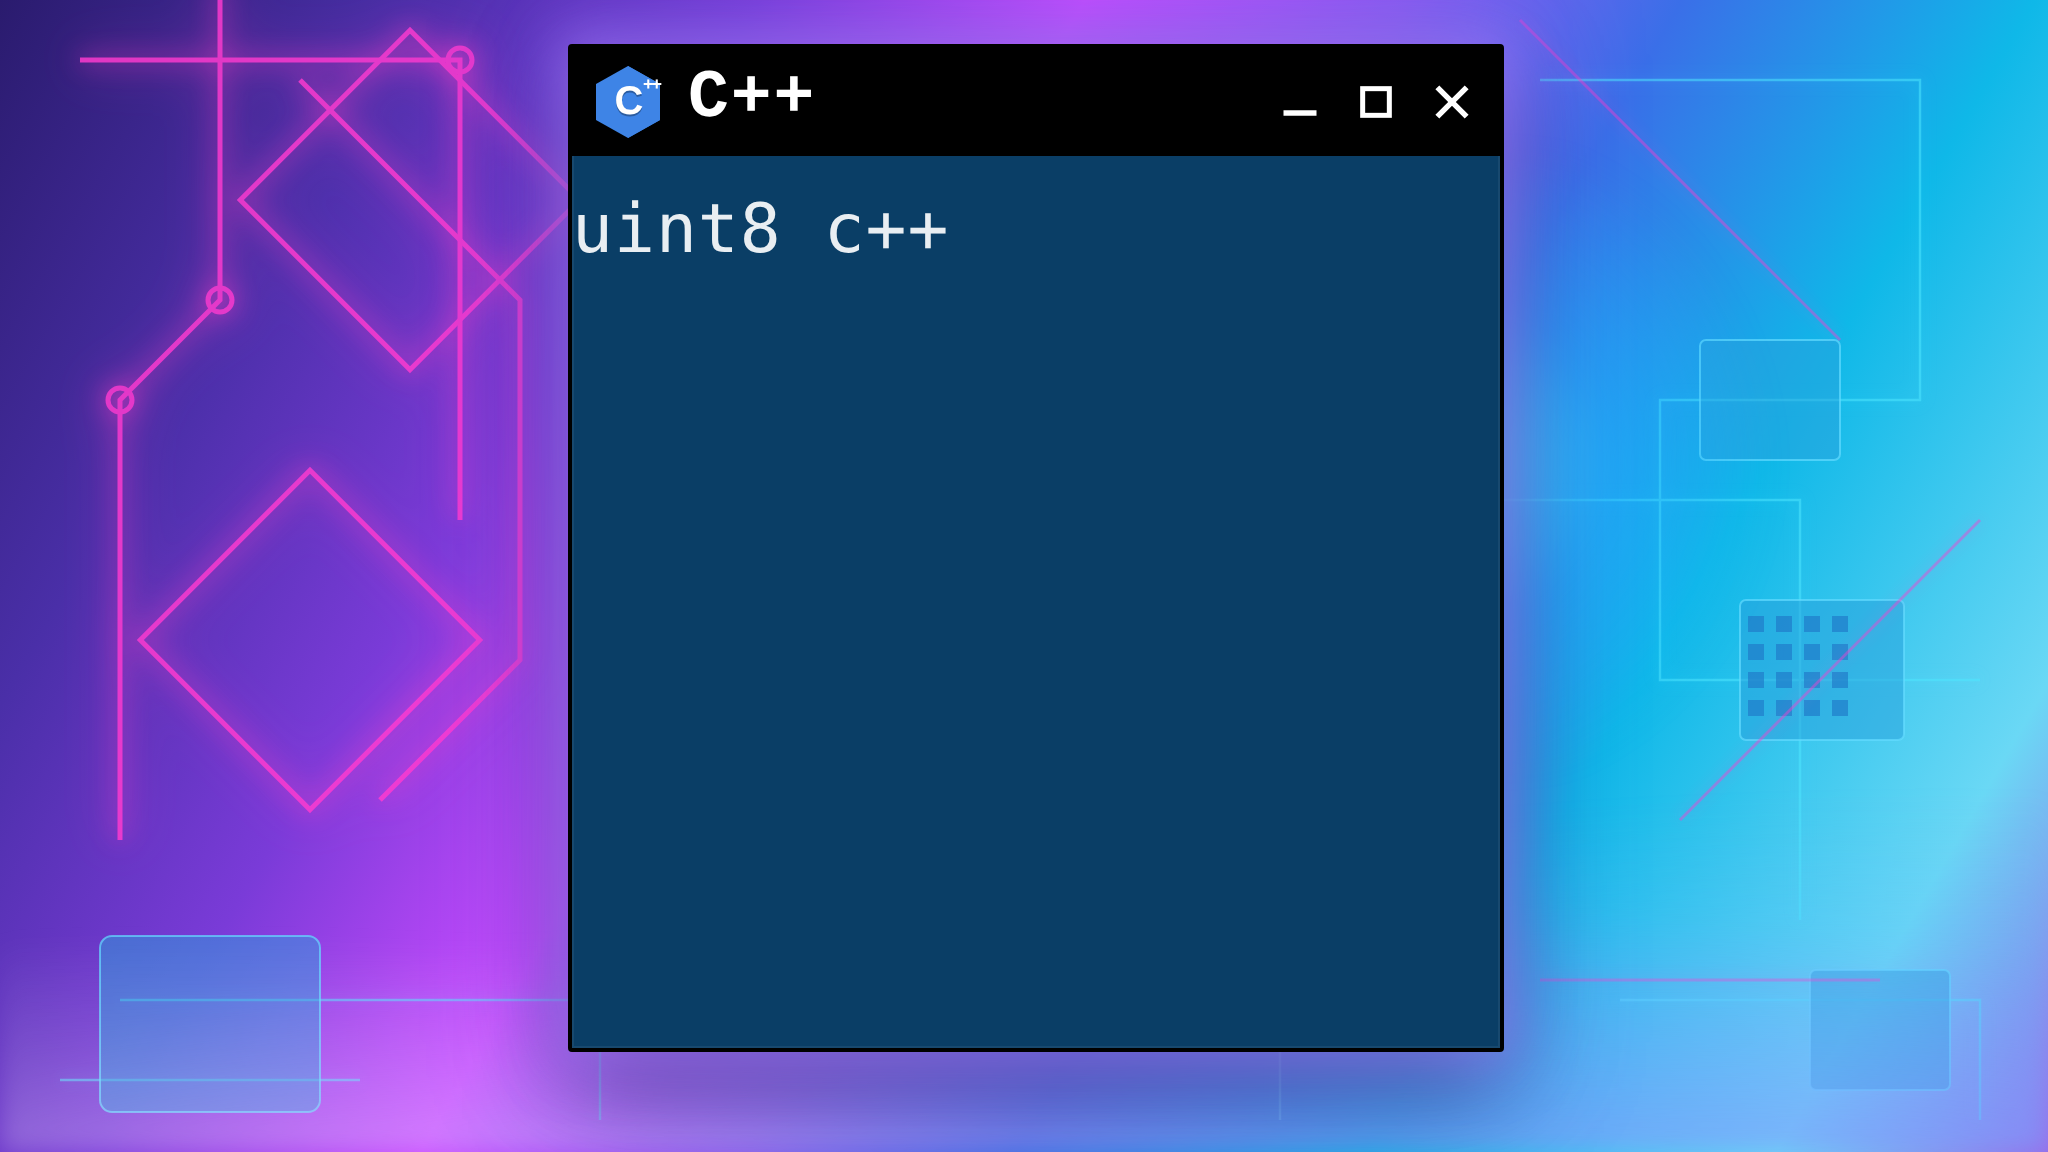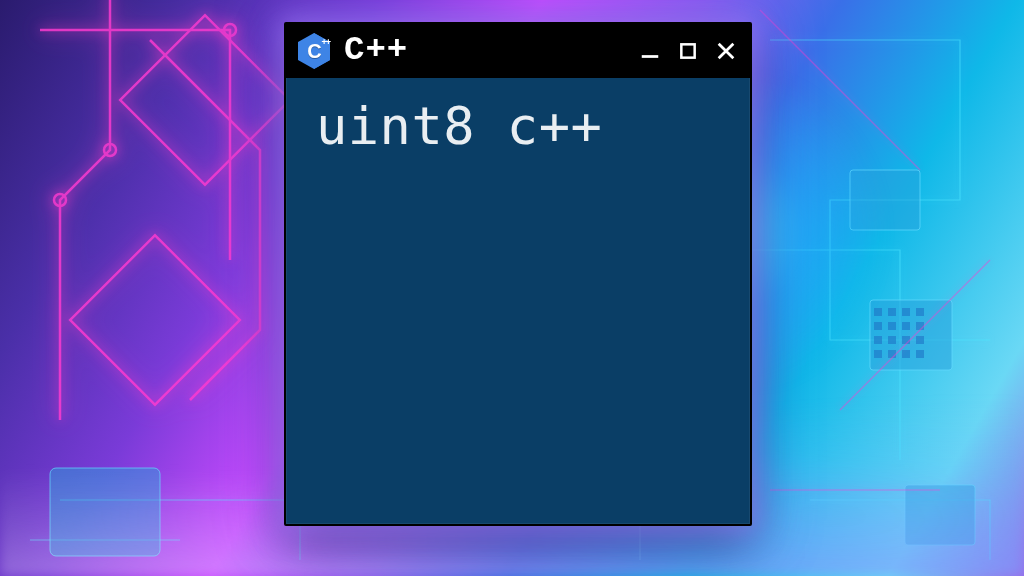--- a/index.html
+++ b/index.html
@@ -118,24 +118,24 @@
     .win-btn {
       width: 28px; height: 28px;
       display: flex; align-items: center; justify-content: center;
       color: #fff;
       cursor: pointer;
     }
     .win-btn svg { stroke: #fff; stroke-width: 3; fill: none; }
 
     .content {
       flex: 1;
-      padding: 16px 30px;
+      padding: 16px 0;
       color: #e9eef2;
       font-family: Consolas, 'DejaVu Sans Mono', 'Courier New', monospace;
-      font-size: 52px;
+      font-size: 34px;
       line-height: 1.25;
       letter-spacing: 0.5px;
       overflow: hidden;
     }
   </style>
 </head>
 <body>
 
 <div class="bg-layer">
   <svg width="1024" height="576" style="position:absolute;inset:0">

